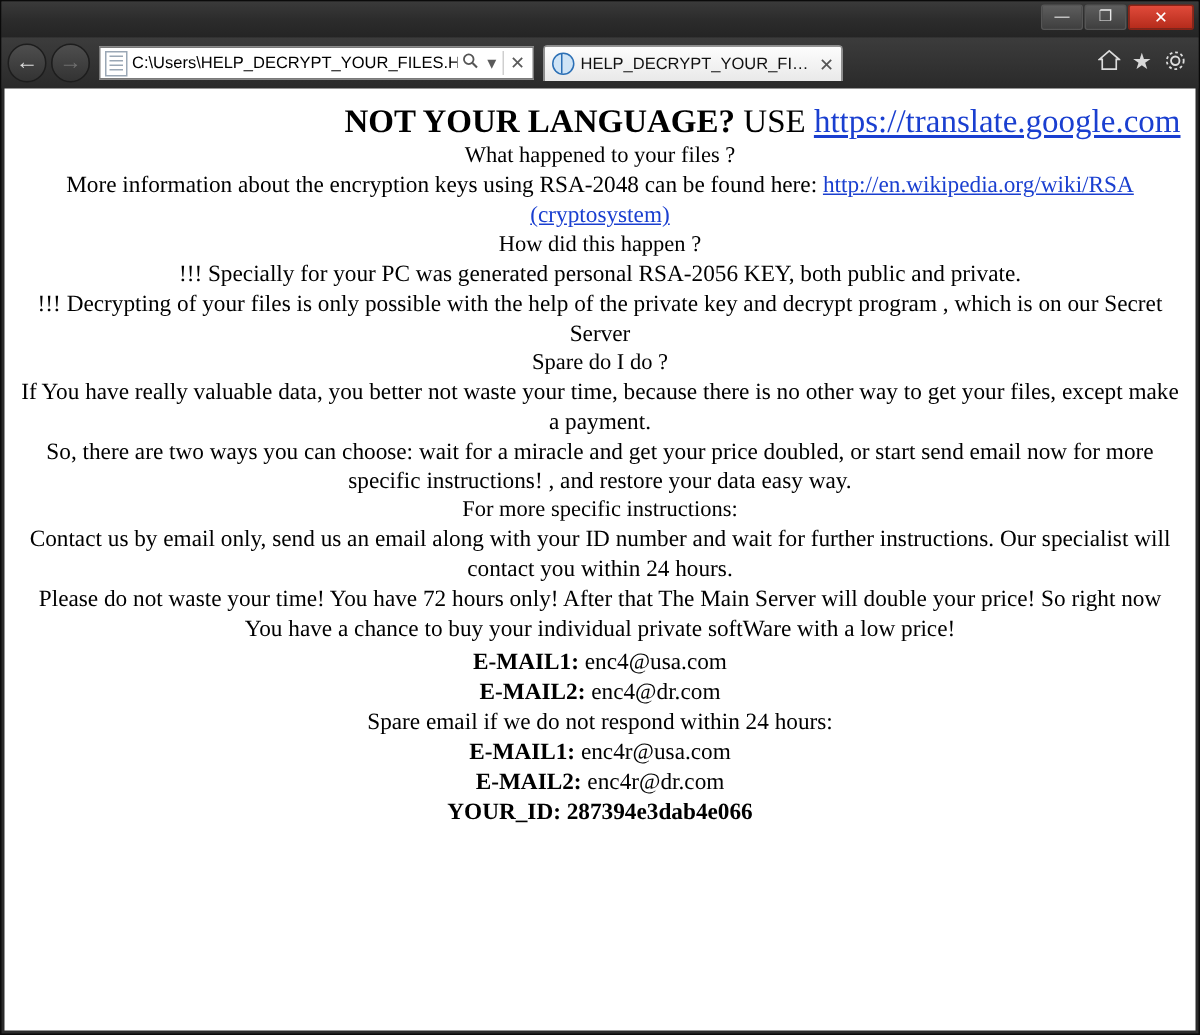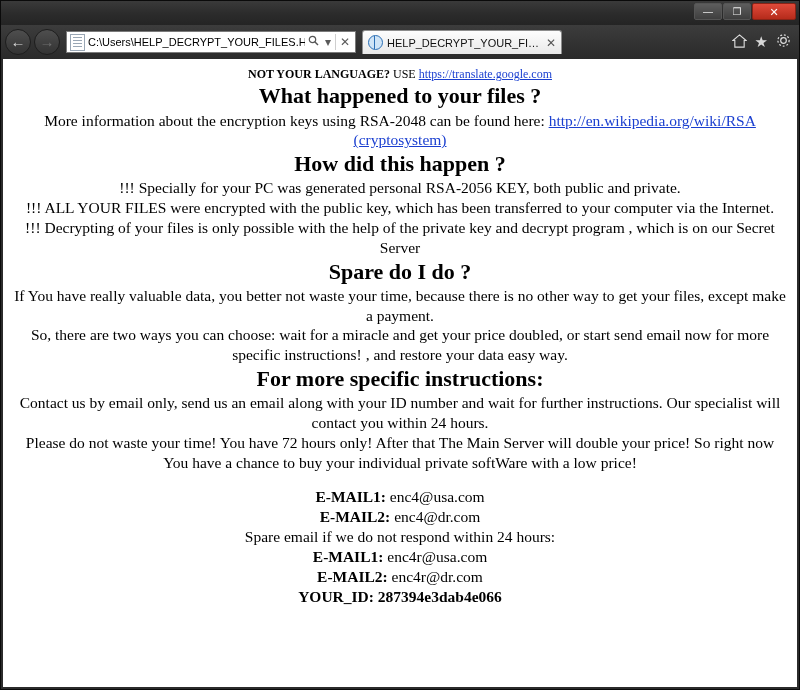--- a/index.html
+++ b/index.html
@@ -189,36 +189,37 @@
     box-sizing: border-box;
     overflow: hidden;
     color: #000;
     font-family: "Liberation Serif", serif;
     font-size: 15.5px;
     line-height: 1.28;
     text-align: center;
   }
   .content p { margin: 0; }
   .h-sec {
-    font-weight: bold;
+    font-weight: normal;
+    font-size: 15px;
+    margin: 14px 0 2px 0;
+  }
+  .top-line {
     font-size: 22px;
-    margin: 14px 0 2px 0;
-  }
-  .top-line {
-    font-size: 12px;
     margin-top: 4px;
     margin-bottom: 2px;
+    text-align: right;
   }
   .top-line b { font-weight: bold; }
   a.link {
     color: #1a3fd0;
     text-decoration: underline;
   }
   .para { margin: 0 18px; }
-  .emails { margin-top: 14px; font-family: Liberation Serif, serif; }
+  .emails { margin-top: 2px; font-family: Liberation Serif, serif; }
   .emails .row { line-height: 1.30; }
   .lbl { font-weight: bold; }
   .spare { margin-top: 1px; }
   .idrow { font-weight: bold; text-align: center; }
 </style>
 </head>
 <body>
 
 <div class="window">
 
@@ -274,21 +275,20 @@
       <b>NOT YOUR LANGUAGE?</b><span> USE </span><a class="link" href="#">https://translate.google.com</a>
     </p>
 
     <p class="h-sec">What happened to your files ?</p>
     <p class="para">
       <span>More information about the encryption keys using RSA-2048 can be found here: </span><a class="link" href="#">http://en.wikipedia.org/wiki/RSA (cryptosystem)</a>
     </p>
 
     <p class="h-sec">How did this happen ?</p>
     <p class="para">!!! Specially for your PC was generated personal RSA-2056 KEY, both public and private.</p>
-    <p class="para">!!! ALL YOUR FILES were encrypted with the public key, which has been transferred to your computer via the Internet.</p>
     <p class="para">!!! Decrypting of your files is only possible with the help of the private key and decrypt program , which is on our Secret Server</p>
 
     <p class="h-sec">Spare do I do ?</p>
     <p class="para">If You have really valuable data, you better not waste your time, because there is no other way to get your files, except make a payment.</p>
     <p class="para">So, there are two ways you can choose: wait for a miracle and get your price doubled, or start send email now for more specific instructions! , and restore your data easy way.</p>
 
     <p class="h-sec">For more specific instructions:</p>
     <p class="para">Contact us by email only, send us an email along with your ID number and wait for further instructions. Our specialist will contact you within 24 hours.</p>
     <p class="para">Please do not waste your time! You have 72 hours only! After that The Main Server will double your price! So right now You have a chance to buy your individual private softWare with a low price!</p>
 

